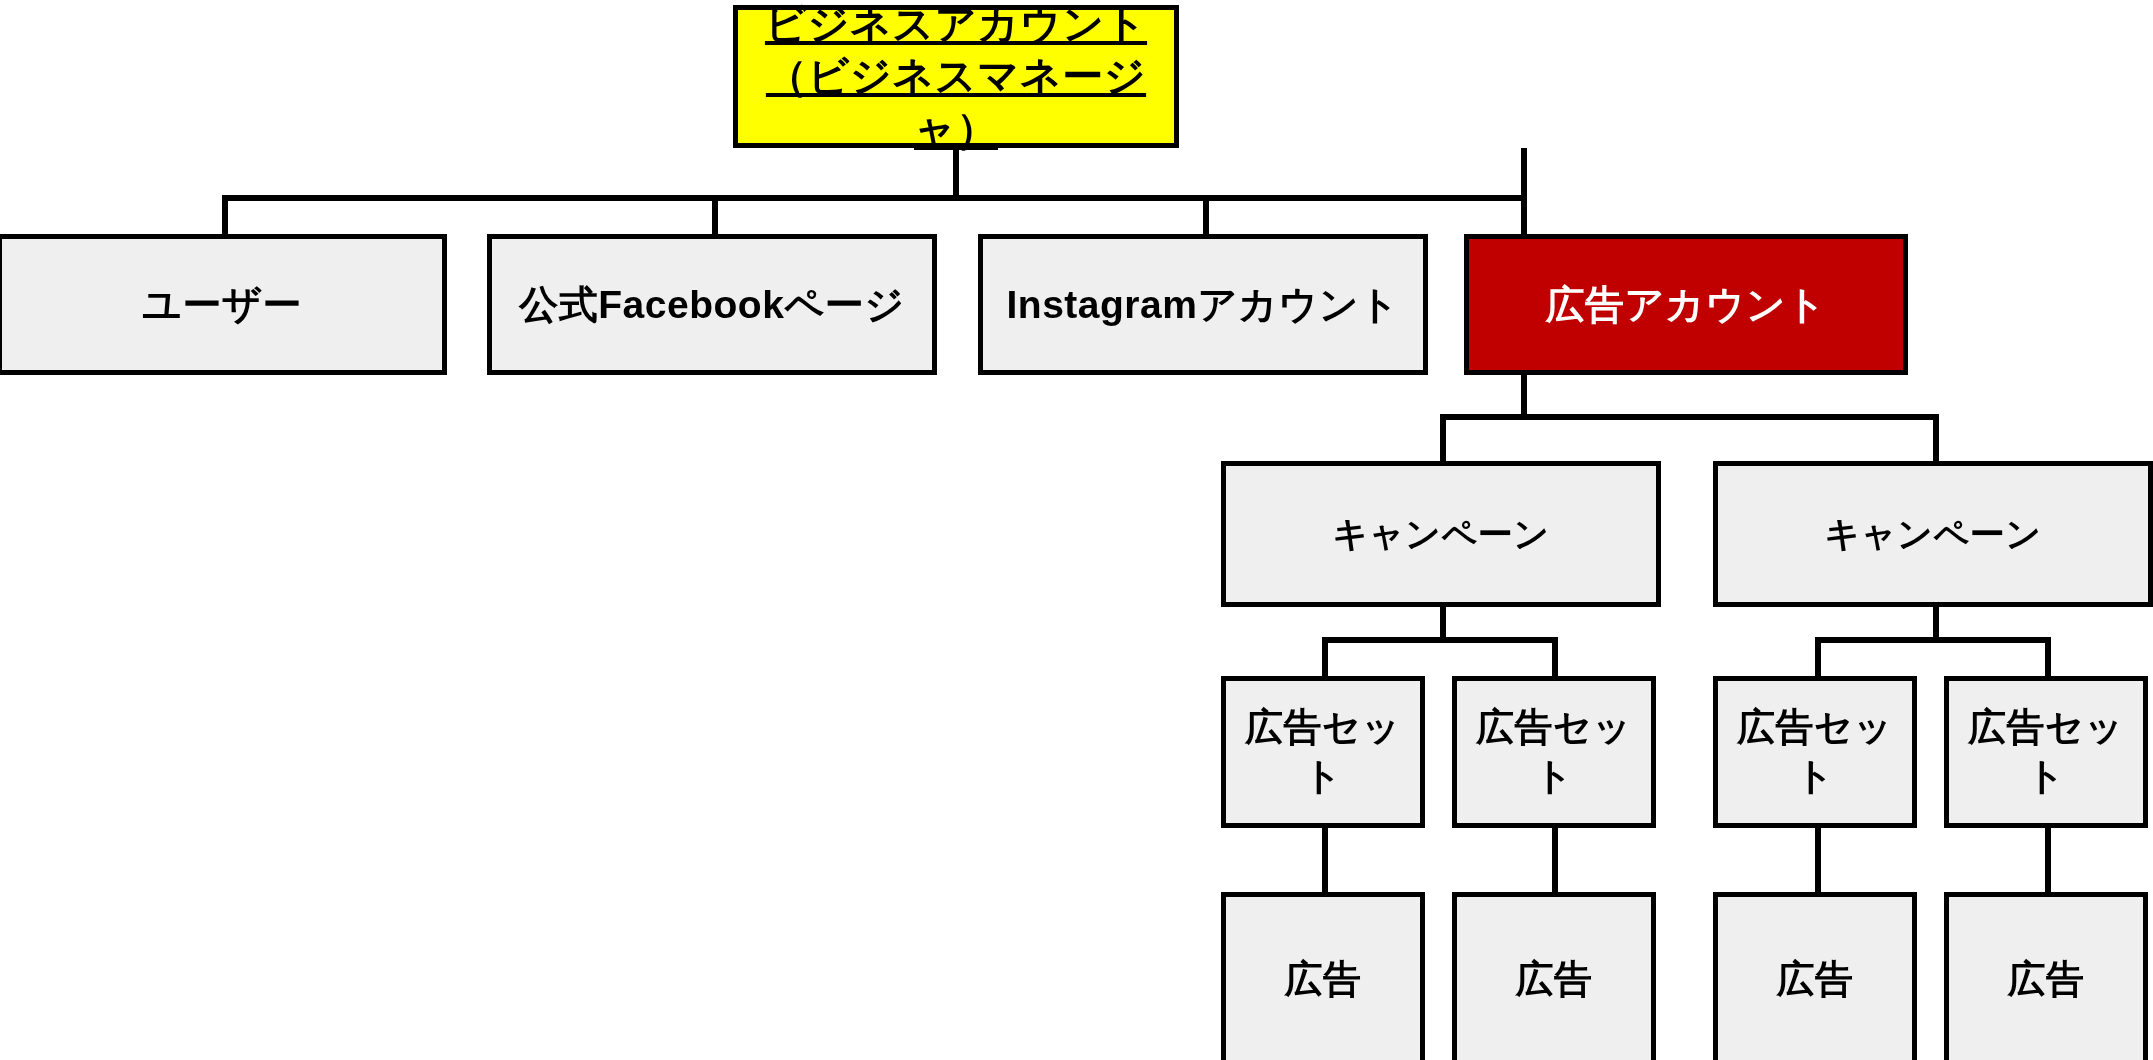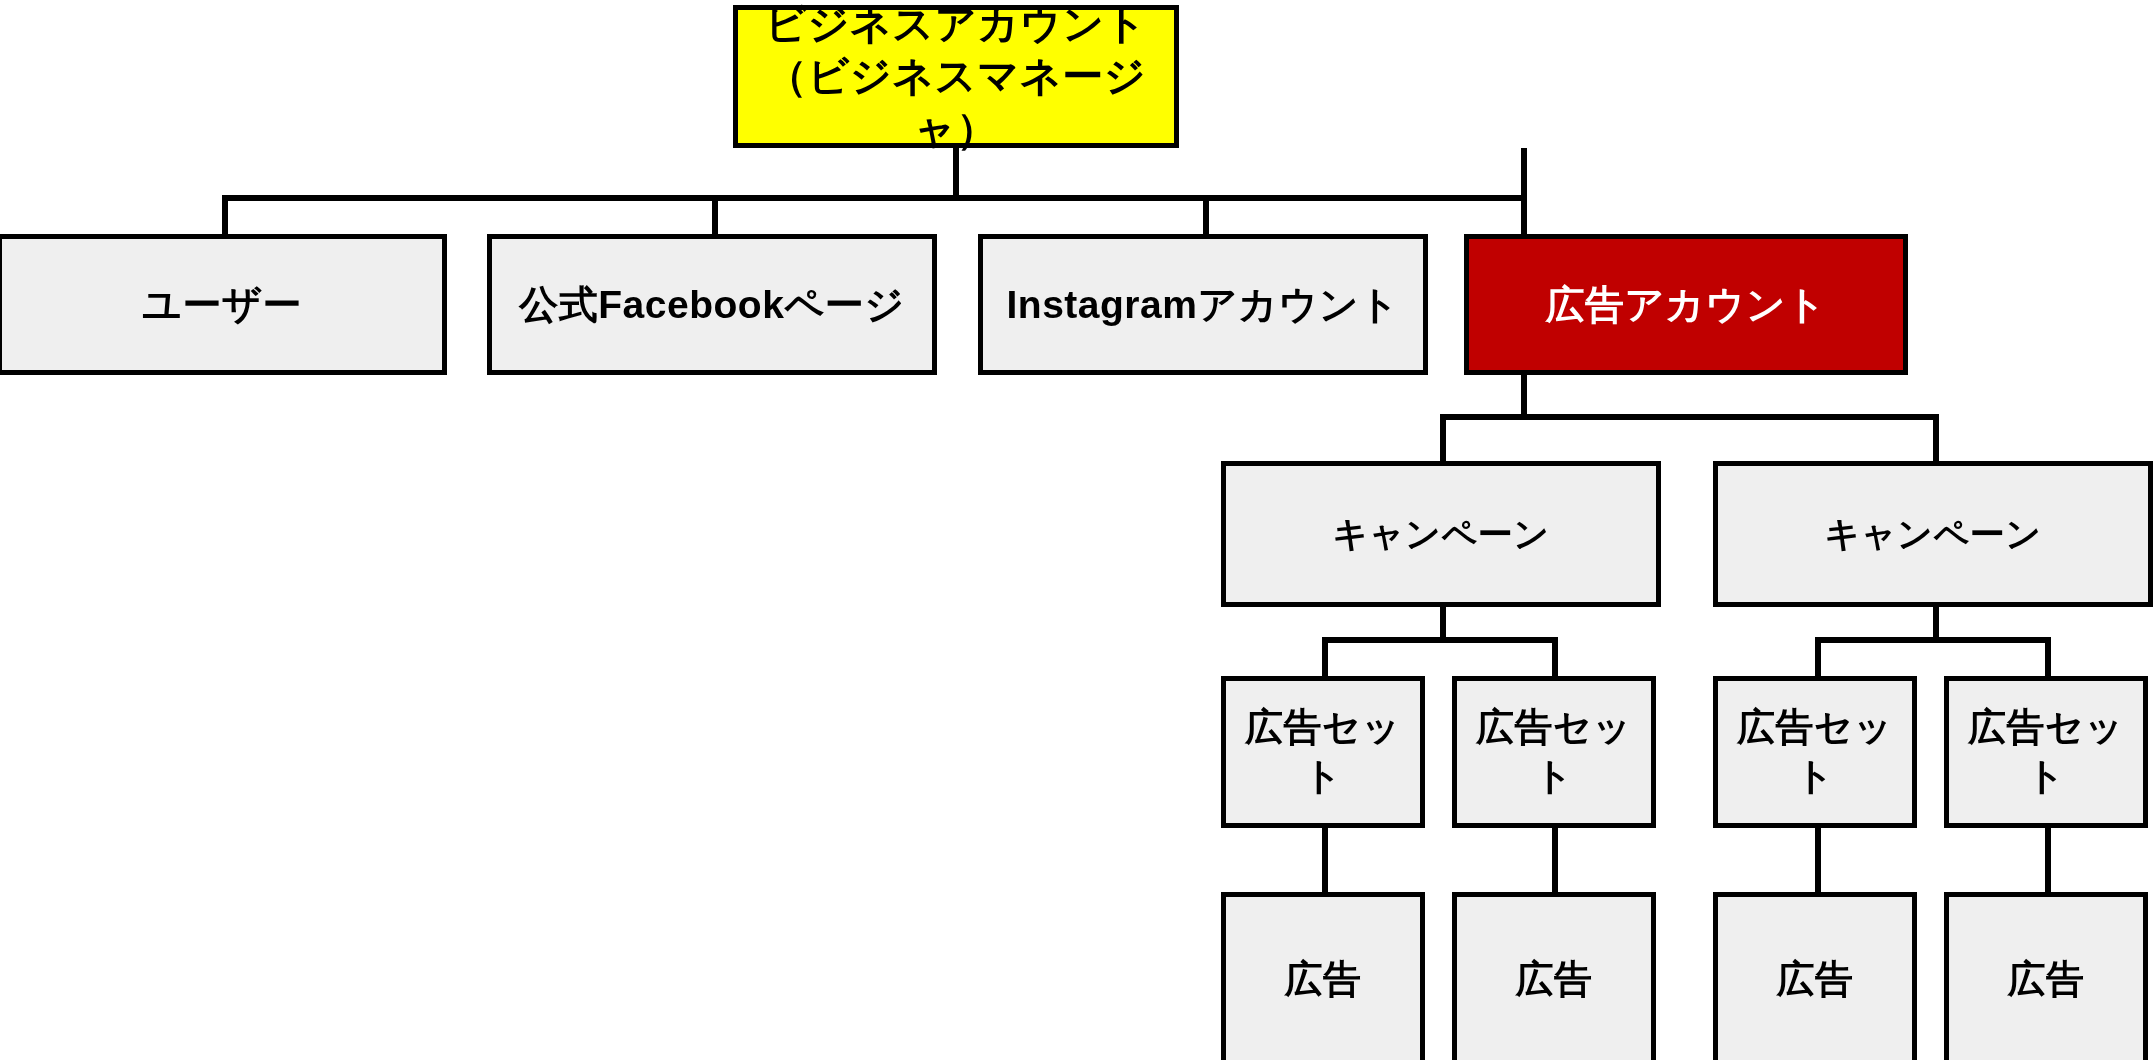--- a/index.html
+++ b/index.html
@@ -84,21 +84,21 @@
   <div class="edge v" style="left:1933px; top:605px; height:35px;"></div>
   <div class="edge h" style="left:1818px; top:637px; width:233px;"></div>
   <div class="edge v" style="left:1815px; top:637px; height:40px;"></div>
   <div class="edge v" style="left:2045px; top:637px; height:40px;"></div>
 
   <div class="edge v" style="left:1322px; top:826px; height:68px;"></div>
   <div class="edge v" style="left:1552px; top:826px; height:68px;"></div>
   <div class="edge v" style="left:1815px; top:826px; height:68px;"></div>
   <div class="edge v" style="left:2045px; top:826px; height:68px;"></div>
 
-  <div class="node yellow n-lg" style="left:733px; top:5px; width:446px; height:143px;">ビジネスアカウント
+  <div class="node yellow n-lg" style="left:733px; top:5px; width:446px; height:143px;text-decoration:underline;">ビジネスアカウント
 （ビジネスマネージャ）</div>
 
 
   <div class="node n-md" style="left:-3px; top:234px; width:450px; height:141px;">ユーザー</div>
 
   <div class="node n-md" style="left:487px; top:234px; width:450px; height:141px;">公式Facebookページ</div>
 
   <div class="node n-md" style="left:978px; top:234px; width:450px; height:141px;">Instagramアカウント</div>
 
   <div class="node red n-md" style="left:1464px; top:234px; width:444px; height:141px;">広告アカウント</div>

